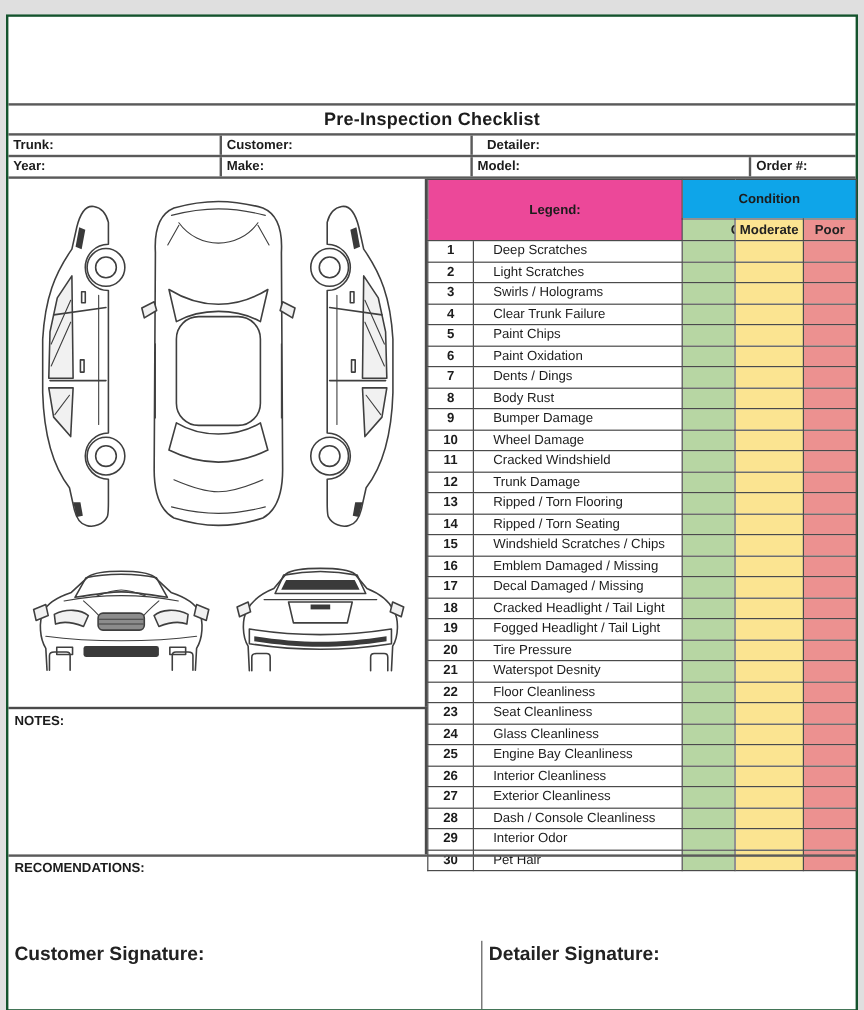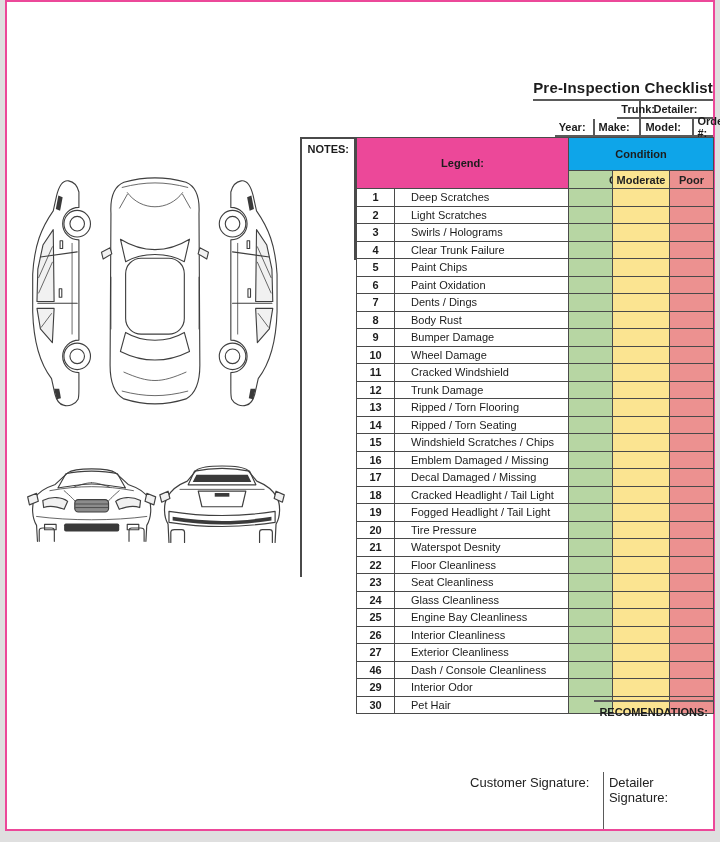--- a/index.html
+++ b/index.html
@@ -1,32 +1,32 @@
 <!DOCTYPE html>
 <html style="--good: #b7d6a3; --moderate: #fbe491; --poor: #ec9190;"><head>
 <meta charset="utf-8">
 <style>
   * { margin:0; padding:0; box-sizing:border-box; }
   html,body { width:720px; height:842px; background:#dfdfdf; font-family:"Liberation Sans", sans-serif; color:#1c1c1c; }
-  .page { position:relative; margin:0 auto 0 auto; width:710px; height:831px; background:#fff; border:2px solid #ec4899; display:flex; flex-direction:column;align-items:flex-end; }
+  .page { position:relative; margin:12px auto 0 auto; width:710px; height:831px; background:#fff; border:2px solid #14532d; display:flex; flex-direction:column; }
 
   .logo-box { height:74px; border-bottom:2px solid #5a5a5a; }
   .title-row { height:25px; border-bottom:2px solid #5a5a5a; display:flex; align-items:center; justify-content:center; font-weight:bold; font-size:15px; letter-spacing:.2px; }
 
   .fields-row { display:flex; height:18px; border-bottom:2px solid #5a5a5a; }
   .field { border-right:2px solid #5a5a5a; display:flex; align-items:center; padding-left:4px; font-weight:bold; font-size:11px; }
   .field:last-child { border-right:none; }
   .f-date,.f-year { width:25.2%; }
   .f-customer,.f-make { width:29.6%; }
   .f-detailer { width:45.2%;padding-left:12px; }
   .f-model { width:32.9%; }
   .f-order { width:12.3%; }
 
   .main { display:flex; height:563px; }
-  .left-pane { width:349px; display:flex; }
+  .left-pane { width:349px; display:flex; flex-direction:column; }
   .diagram-box { height:440px; border-right:2px solid #4a4a4a; overflow:hidden; }
   .diagram-top-row { display:flex; justify-content:space-between; padding:14px 10px 0 12px; height:300px; }
   .diagram-bottom-row { display:flex; justify-content:space-between; padding:18px 14px 0 18px; }
   .notes-box { height:123px; border-top:2px solid #4a4a4a; border-right:2px solid #4a4a4a; padding:4px 5px; font-weight:bold; font-size:11px; }
 
   .right-pane { width:357px; }
   table.checklist { width:100%; height:100%; border-collapse:collapse; table-layout:fixed; }
   table.checklist col.c-num { width:38px; }
   table.checklist col.c-item { width:174px; }
   table.checklist col.c-good { width:44px; }
@@ -42,21 +42,21 @@
   tbody td { height:17.5px; }
   td.num { text-align:center; font-weight:bold; }
   td.label { padding-left:16px; font-weight:normal; }
   td.good-c { background:var(--good,#b7d6a3); }
   td.mod-c  { background:var(--moderate,#fbe491); }
   td.poor-c { background:var(--poor,#ec9190); }
 
   .reco-box { height:72px; border-top:2px solid #5a5a5a; padding:4px 5px; font-weight:bold; font-size:11px; }
   .statement-row { height:20px; border-top:2px solid #5a5a5a; border-bottom:2px solid #5a5a5a; display:flex; align-items:center; justify-content:center; font-weight:bold; font-size:11px; }
   .sig-row { flex:1; display:flex; }
-  .sig { padding:3px 5px; font-size:13px; color:#222; }
+  .sig { padding:3px 5px; font-size:16px; color:#222;font-weight:bold; }
   .sig-customer { width:56%; border-right:1.5px solid #5a5a5a; }
   .sig-detailer { flex:1; }
 
   svg.cardraw { display:block; }
   svg.cardraw path, svg.cardraw rect, svg.cardraw circle, svg.cardraw line, svg.cardraw ellipse
     { fill:none; stroke:#3f3f3f; stroke-width:1.3; stroke-linejoin:round; stroke-linecap:round; }
   svg.cardraw .fill-dark { fill:#3a3a3a; stroke:none; }
   svg.cardraw .fill-mid  { fill:#8c8c8c; stroke:#3f3f3f; }
   svg.cardraw .fill-lite { fill:#f1f1f1; stroke:#3f3f3f; }
   svg.cardraw .thin { stroke-width:0.9; }
@@ -66,20 +66,23 @@
 
 <div class="page">
 
   <div class="logo-box"></div>
 
   <div class="title-row">Pre-Inspection Checklist</div>
 
   <div class="fields-row">
     <div class="field f-date">
         <span>Trunk:</span>
+      </div>
+    <div class="field f-customer">
+        <span>Customer:</span>
       </div>
     <div class="field f-detailer">
         <span>Detailer:</span>
       </div>
   </div>
 
   <div class="fields-row">
     <div class="field f-year">
         <span>Year:</span>
       </div>
@@ -404,21 +407,21 @@
             <td class="poor-c"></td>
           </tr>
             <tr>
             <td class="num">27</td>
             <td class="label">Exterior Cleanliness</td>
             <td class="good-c"></td>
             <td class="mod-c"></td>
             <td class="poor-c"></td>
           </tr>
             <tr>
-            <td class="num">46</td>
+            <td class="num">28</td>
             <td class="label">Dash / Console Cleanliness</td>
             <td class="good-c"></td>
             <td class="mod-c"></td>
             <td class="poor-c"></td>
           </tr>
             <tr>
             <td class="num">29</td>
             <td class="label">Interior Odor</td>
             <td class="good-c"></td>
             <td class="mod-c"></td>

